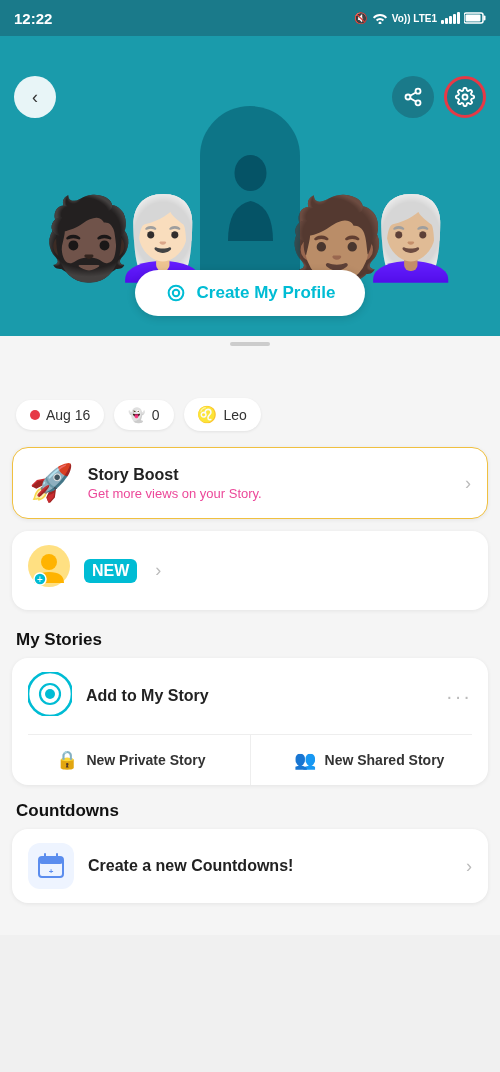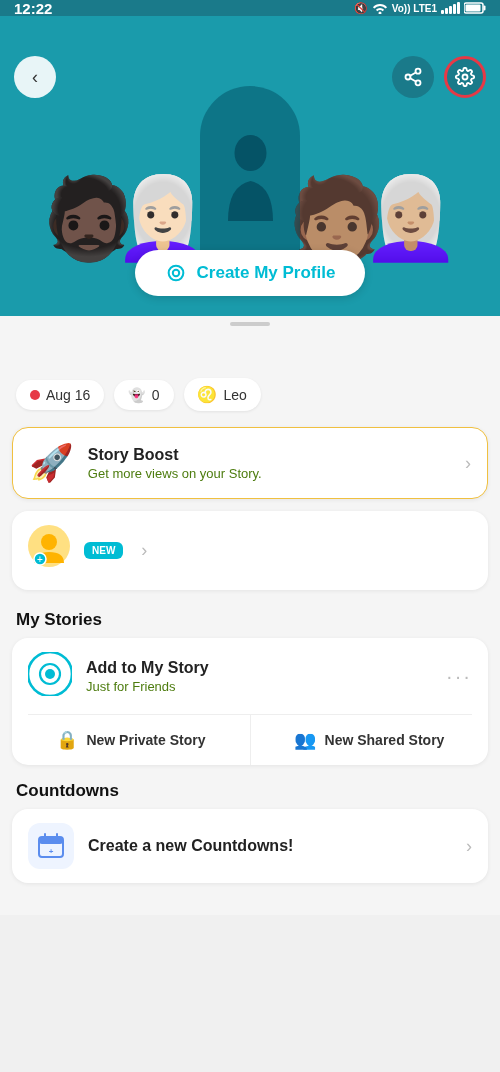--- a/index.html
+++ b/index.html
@@ -12,21 +12,21 @@
     }
 
     
     .status-bar {
       background: #1a7a8a;
       color: white;
       display: flex;
       justify-content: space-between;
       align-items: center;
       padding: 6px 14px;
-      height: 16px;
+      height: 36px;
       gap: 39px;
     }
     .status-time {
       font-size: 15px;
       font-weight: 600;
     }
     .status-icons {
       display: flex;
       align-items: center;
       gap: 4px;
@@ -199,32 +199,32 @@
     .card-text {
       flex: 1;
     }
     .card-title {
       font-size: 16px;
       font-weight: 600;
       color: #222;
     }
     .card-subtitle {
       font-size: 13px;
-      color: #4d7c0f;
+      color: #ec4899;
       margin-top: 2px;
     }
     .card-chevron {
       color: #bbb;
       font-size: 18px;
       margin-left: 8px;
     }
     .new-badge {
       background: #00bcd4;
       color: white;
-      font-size: 10px;
+      font-size: 16px;
       font-weight: 700;
       padding: 3px 8px;
       border-radius: 6px;
       margin-right: 10px;
     }
 
     
     .section-heading {
       font-size: 17px;
       font-weight: 700;
@@ -440,21 +440,20 @@
       <div style="margin-right:14px; flex-shrink:0;">
         <svg width="44" height="44" viewBox="0 0 44 44">
           <circle cx="22" cy="22" r="22" fill="none" stroke="#00bcd4" stroke-width="2.5" stroke-dasharray="none"></circle>
           <circle cx="22" cy="22" r="22" fill="none" stroke="#00bcd4" stroke-width="2.5" opacity="0.3"></circle>
           <circle cx="22" cy="22" r="10" fill="none" stroke="#00bcd4" stroke-width="2.2"></circle>
           <circle cx="22" cy="22" r="5" fill="#00bcd4"></circle>
         </svg>
       </div>
       <div class="card-text">
         <div class="card-title">Add to My Story</div>
-        <div class="card-subtitle">Just for Friends</div>
       </div>
       <span style="color:#bbb; font-size:20px; letter-spacing:2px;">···</span>
     </div>
     <div class="stories-divider"></div>
     <div class="stories-bottom">
       <div class="story-action">
         <span class="story-action-icon lock-icon">🔒</span>
         <span>New Private Story</span>
       </div>
       <div class="story-action">

